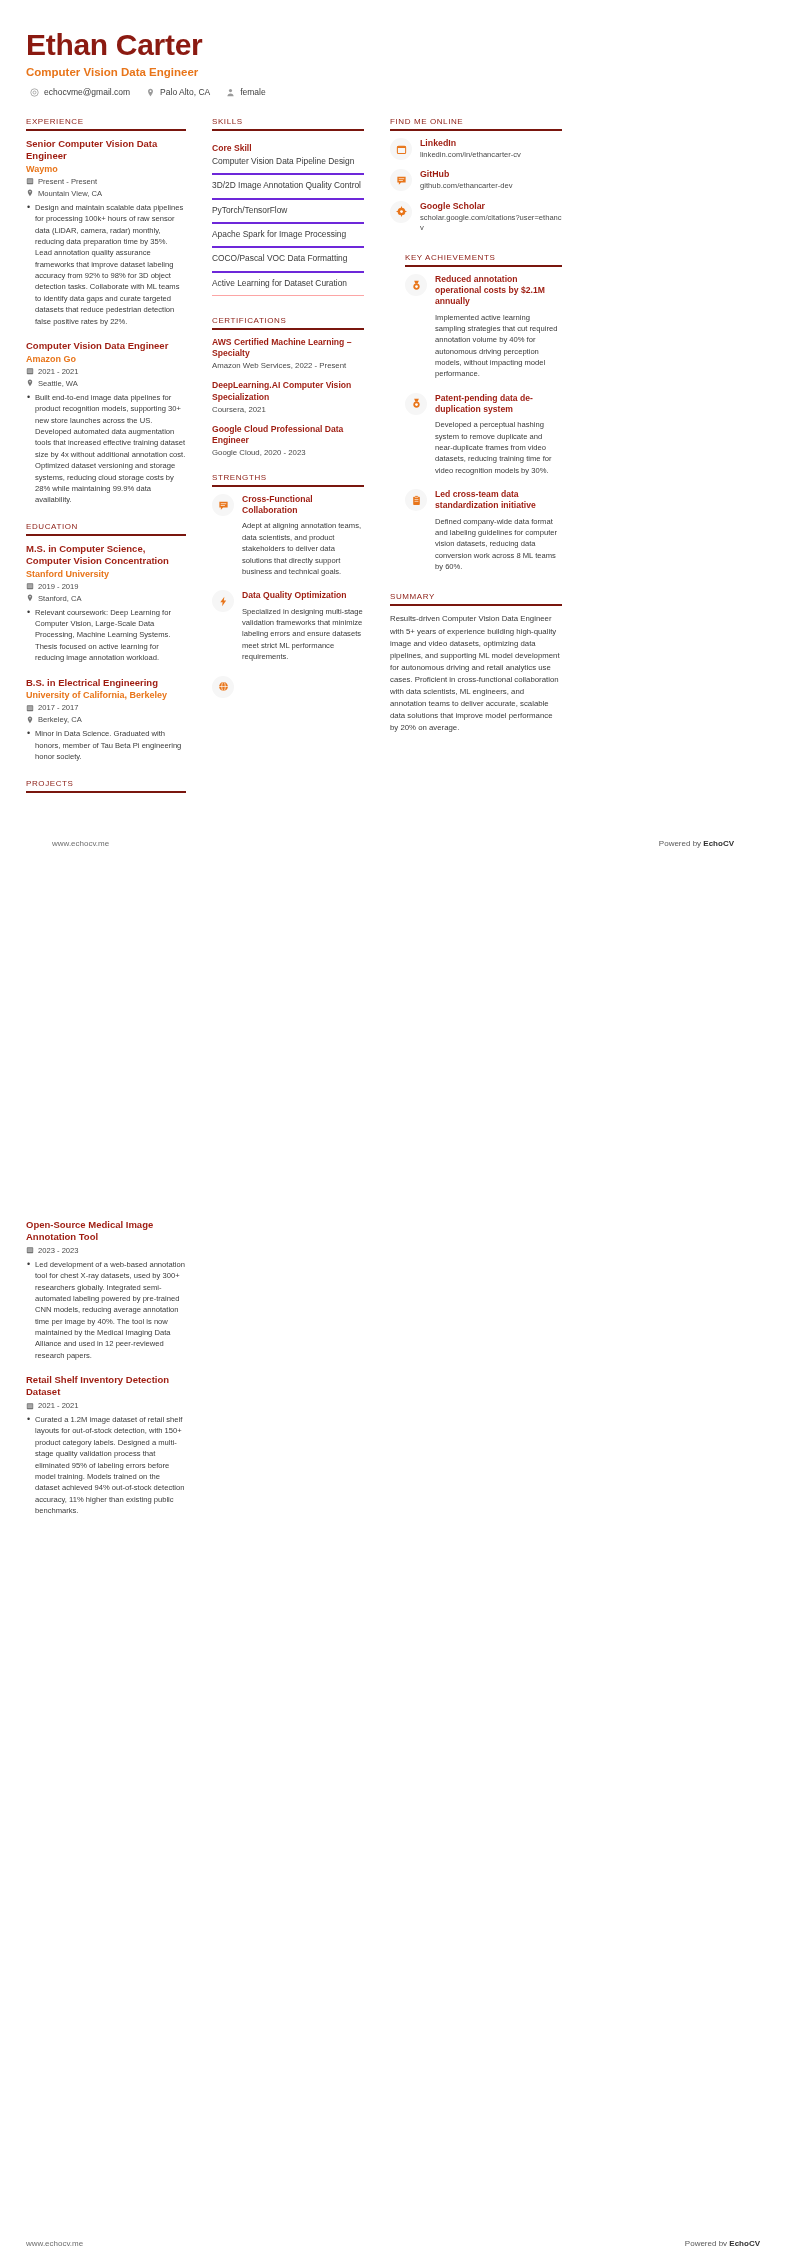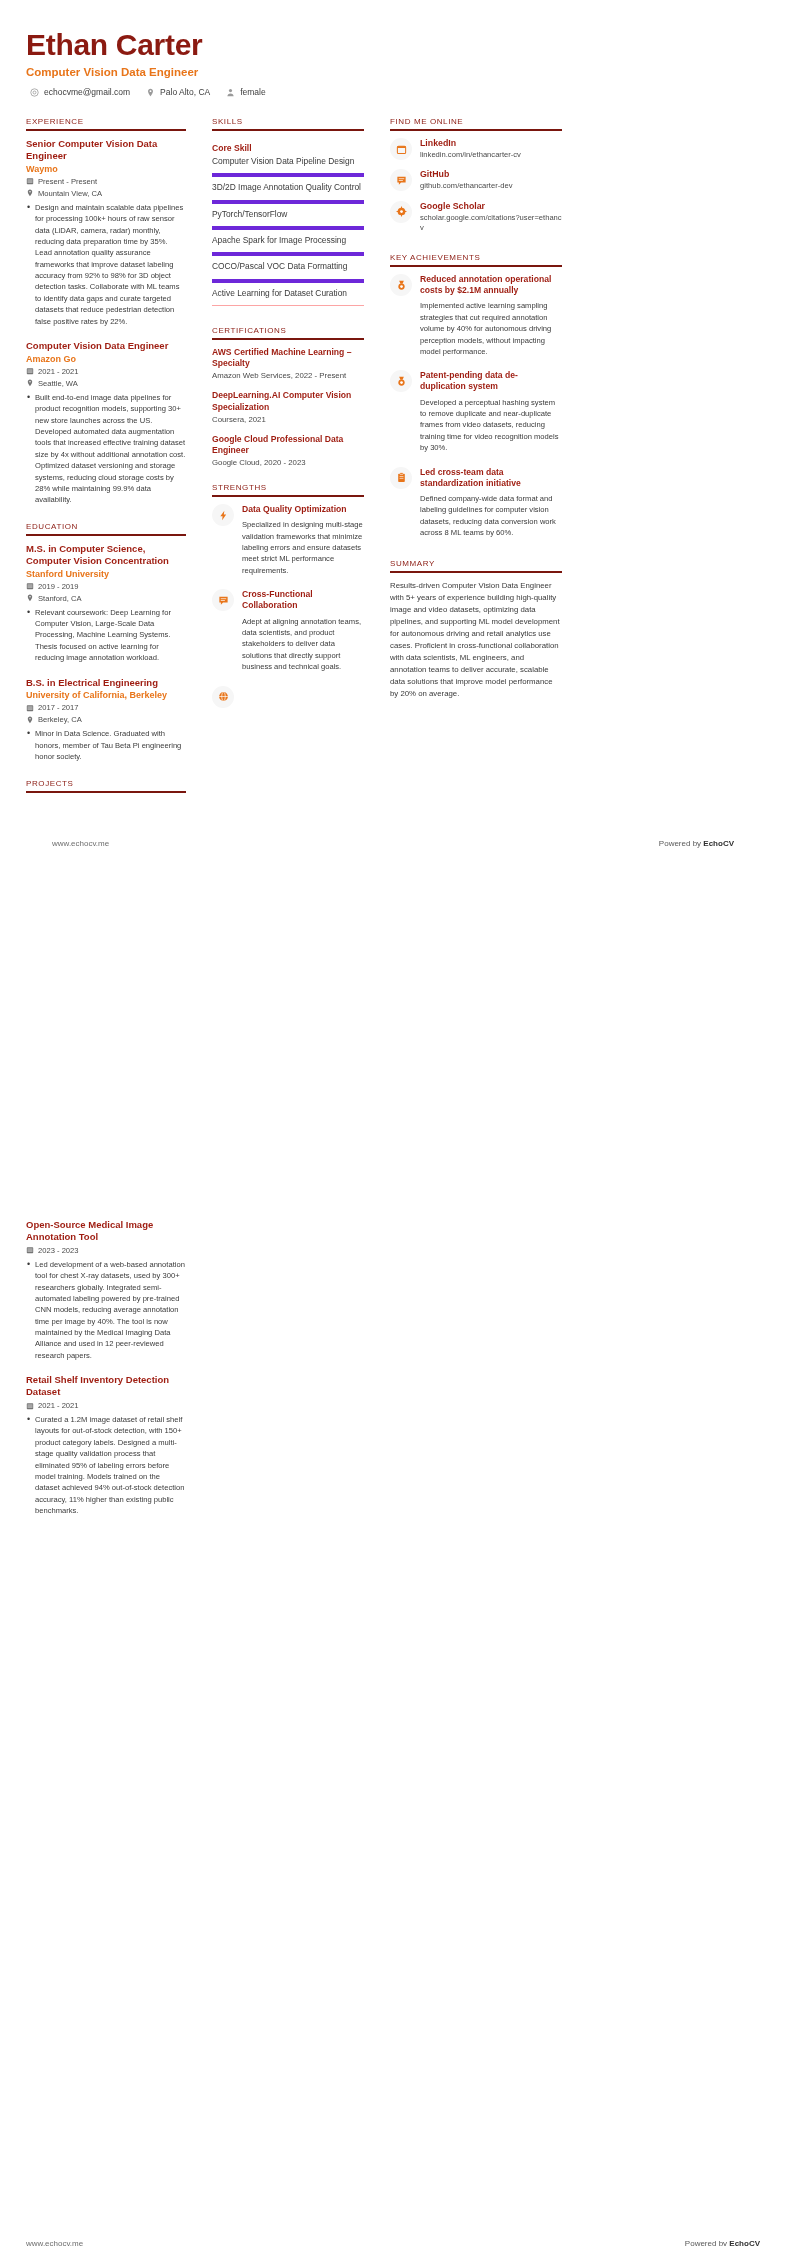--- a/index.html
+++ b/index.html
@@ -107,21 +107,21 @@
   ul.bullets li:before {
     content: "•";
     position: absolute;
     left: 1px;
     top: -1px;
     font-size: 9px;
     color: #3a3a3a;
   }
 
   
-  .skill-item { padding: 5px 0 6px 0; border-bottom: 4px solid #6d28d9; }
+  .skill-item { padding: 5px 0 6px 0; border-bottom: 2px solid #6d28d9; }
   .skill-item:last-child { border-bottom: 1px solid #fca5a5; }
   .skill-lead {
     font-size: 8.6px;
     font-weight: bold;
     color: #9e1c10;
     margin-bottom: 3px;
   }
   .skill-name { font-size: 8.4px; color: #3a3a3a; line-height: 1.35; }
 
   
@@ -374,40 +374,40 @@
         </div>
       </div>
 
       <div class="sec" style="margin-top:4px;">
         <div class="sec-title">STRENGTHS</div>
         <div class="sec-rule"></div>
 
         <div class="icon-row">
           <div class="icon-badge">
             <svg width="11" height="11" viewBox="0 0 16 16">
-              <path d="M9.2 1 3.4 9.1h3.3L6 15l5.9-8.3H8.5z" fill="#E8751A"></path>
-            </svg>
-          </div>
-          <div class="icon-body">
-            <div class="icon-head">Data Quality Optimization</div>
-            <div class="icon-desc">Specialized in designing multi-stage validation frameworks that minimize labeling errors and ensure datasets meet strict ML performance requirements.</div>
-          </div>
-        </div>
-
-        <div class="icon-row">
-          <div class="icon-badge">
-            <svg width="11" height="11" viewBox="0 0 16 16">
               <path d="M2 2.6h12v8.3H7.3L4.2 14v-3.1H2z" fill="#E8751A"></path>
               <rect x="4" y="5" width="8" height="1" fill="#fff"></rect>
               <rect x="4" y="7.3" width="6" height="1" fill="#fff"></rect>
             </svg>
           </div>
           <div class="icon-body">
             <div class="icon-head">Cross-Functional Collaboration</div>
             <div class="icon-desc">Adept at aligning annotation teams, data scientists, and product stakeholders to deliver data solutions that directly support business and technical goals.</div>
+          </div>
+        </div>
+
+        <div class="icon-row">
+          <div class="icon-badge">
+            <svg width="11" height="11" viewBox="0 0 16 16">
+              <path d="M9.2 1 3.4 9.1h3.3L6 15l5.9-8.3H8.5z" fill="#E8751A"></path>
+            </svg>
+          </div>
+          <div class="icon-body">
+            <div class="icon-head">Data Quality Optimization</div>
+            <div class="icon-desc">Specialized in designing multi-stage validation frameworks that minimize labeling errors and ensure datasets meet strict ML performance requirements.</div>
           </div>
         </div>
 
         <div class="icon-row">
           <div class="icon-badge">
             <svg width="11" height="11" viewBox="0 0 16 16">
               <circle cx="8" cy="8" r="6.4" fill="#E8751A"></circle>
               <ellipse cx="8" cy="8" rx="2.6" ry="6.4" fill="none" stroke="#fff" stroke-width="1"></ellipse>
               <line x1="1.6" y1="8" x2="14.4" y2="8" stroke="#fff" stroke-width="1"></line>
             </svg>
@@ -463,21 +463,21 @@
               </g>
             </svg>
           </div>
           <div class="icon-body">
             <div class="link-label">Google Scholar</div>
             <div class="link-url">scholar.google.com/citations?user=ethancv</div>
           </div>
         </div>
       </div>
 
-      <div class="sec" style="margin-top:20px;">
+      <div class="sec" style="margin-top:20px;margin-left:15px;">
         <div class="sec-title">KEY ACHIEVEMENTS</div>
         <div class="sec-rule"></div>
 
         <div class="icon-row">
           <div class="icon-badge">
             <svg width="11" height="11" viewBox="0 0 16 16">
               <circle cx="8" cy="9.6" r="4.6" fill="#E8751A"></circle>
               <path d="M4.6 1h6.8l-1.8 4.6H6.4z" fill="#E8751A"></path>
               <circle cx="8" cy="9.6" r="2" fill="#fff"></circle>
             </svg>

